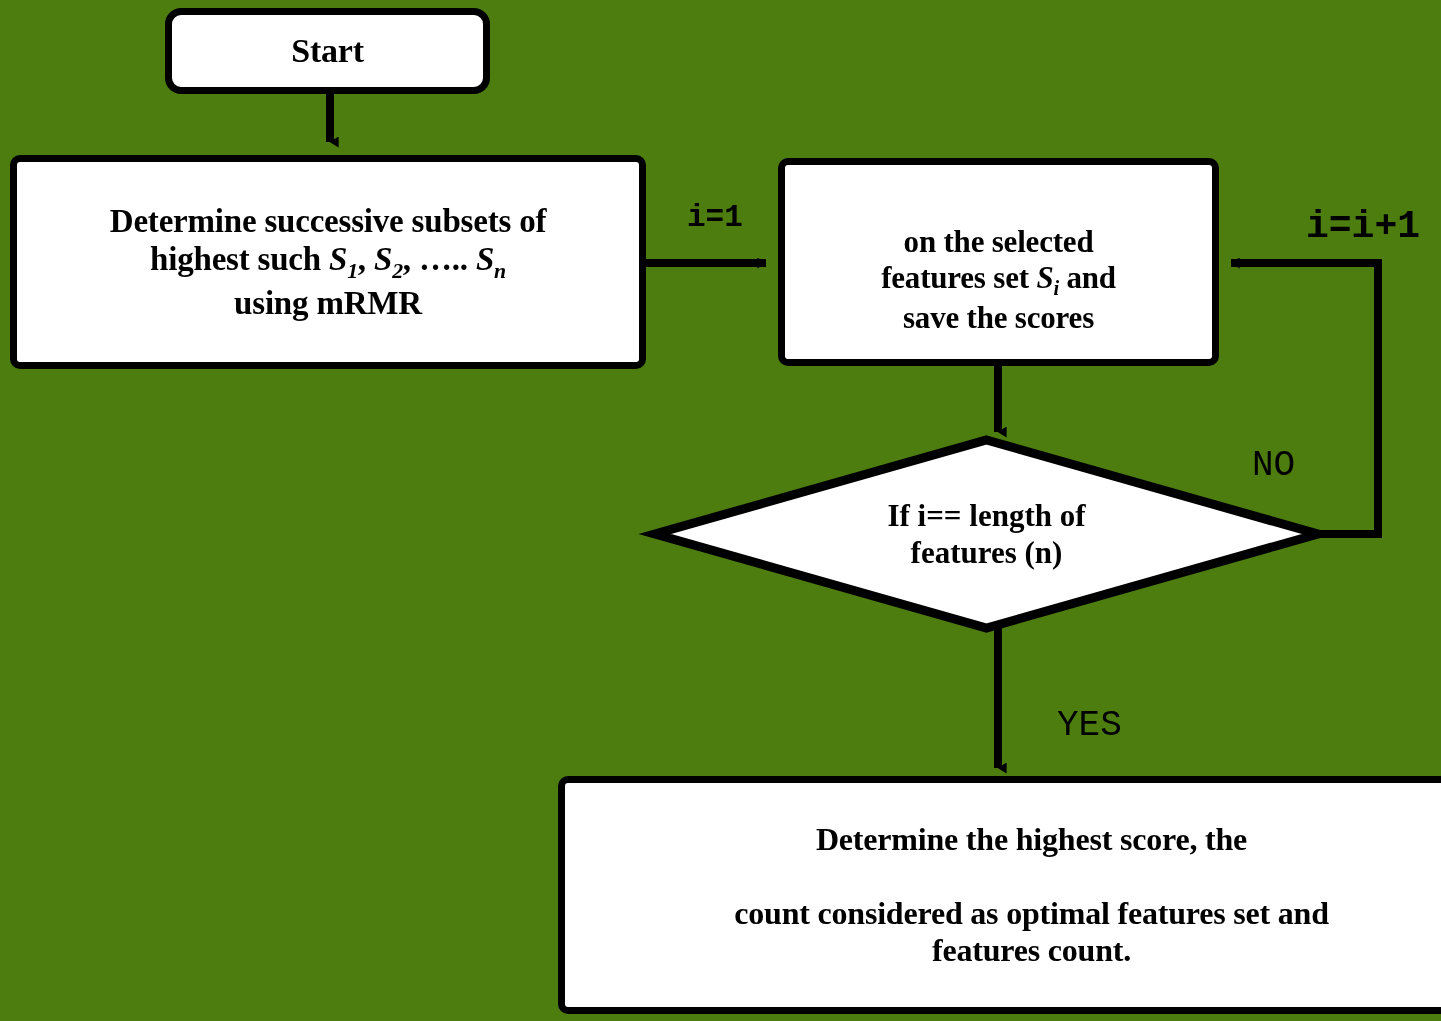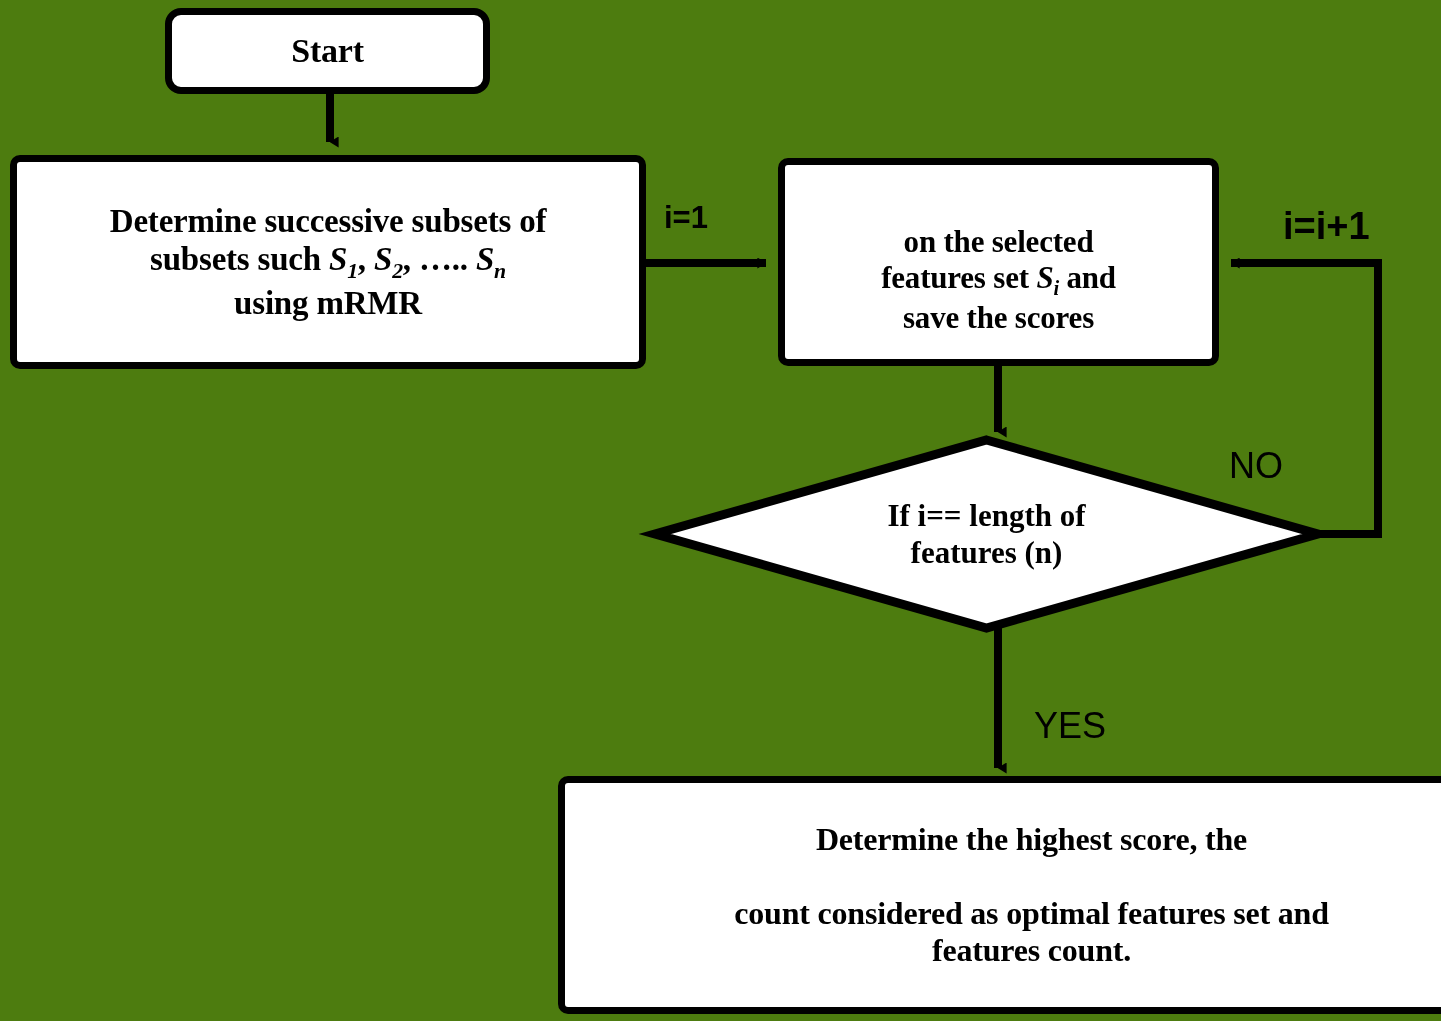--- a/index.html
+++ b/index.html
@@ -82,21 +82,22 @@
     justify-content: center;
     text-align: center;
     font-weight: bold;
     font-size: 31px;
     line-height: 1.2;
   }
   
   .edge-label {
     position: absolute;
     white-space: nowrap;
-    font-family: Liberation Sans, sans-serif;
+    font-family: Liberation Mono, monospace;
+    margin-left: 23px;
   }
   #label-i1 {
     left: 664px; top: 200px;
     font-size: 31px; font-weight: bold;
   }
   #label-i-inc {
     left: 1283px; top: 205px;
     font-size: 38px; font-weight: bold;
   }
   #label-no {
@@ -162,21 +163,21 @@
     </g>
   </svg>
 
   <div class="node rounded-box" id="node-start">
     <div class="txt">Start</div>
   </div>
 
   <div class="node rounded-box" id="node-determine-subsets">
     <div class="txt">
       <span>Determine successive subsets of</span><br>
-      <span class="nowrap"><span>subsets such </span><span class="mi">S</span><span class="sub">1</span><span>, </span><span class="mi">S</span><span class="sub">2</span><span>, ….. </span><span class="mi">S</span><span class="sub">n</span></span><br>
+      <span class="nowrap"><span>highest such </span><span class="mi">S</span><span class="sub">1</span><span>, </span><span class="mi">S</span><span class="sub">2</span><span>, ….. </span><span class="mi">S</span><span class="sub">n</span></span><br>
       <span>using mRMR</span>
     </div>
   </div>
 
   <div class="node rounded-box" id="node-perform-cv">
     <div class="txt">
       <br>
       <span>on the selected</span><br>
       <span class="nowrap"><span>features set </span><span class="mi">S</span><span class="sub">i</span><span> and</span></span><br>
       <span>save the scores</span>

